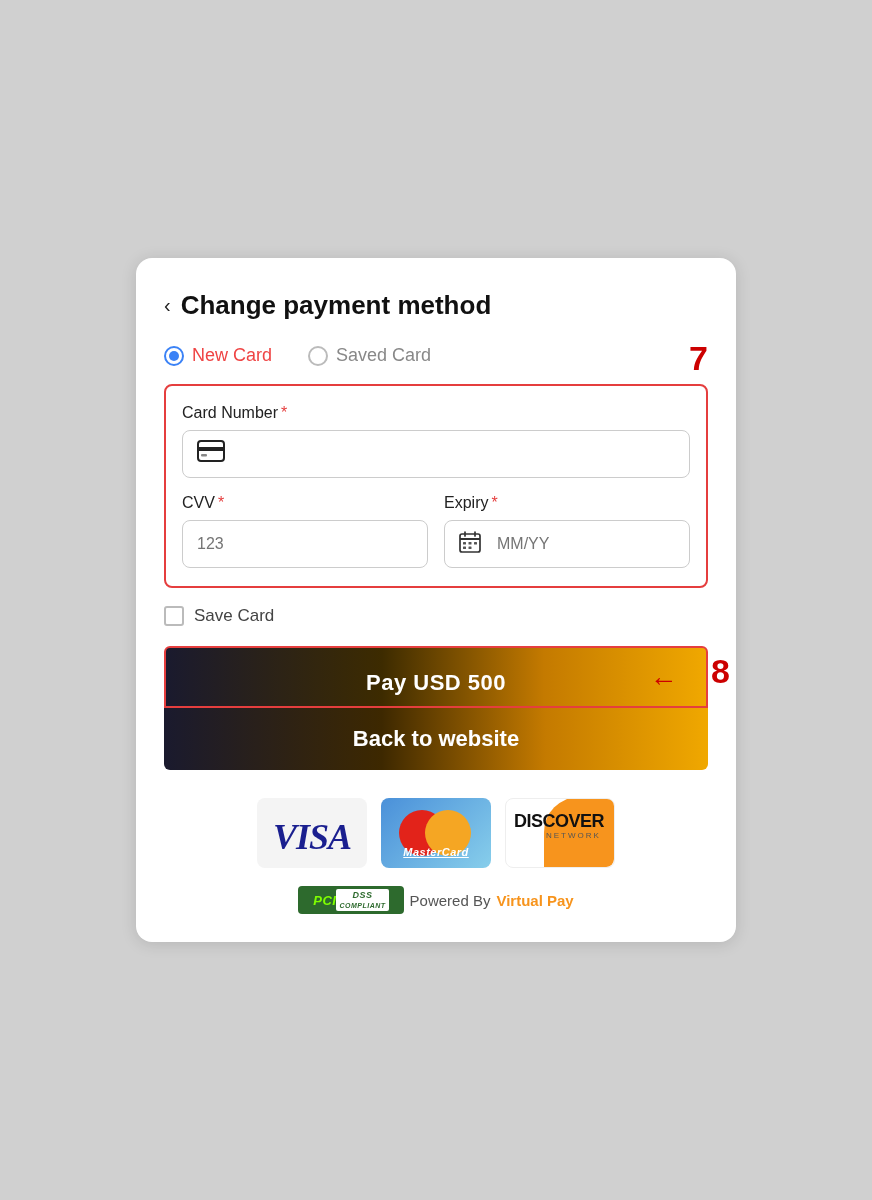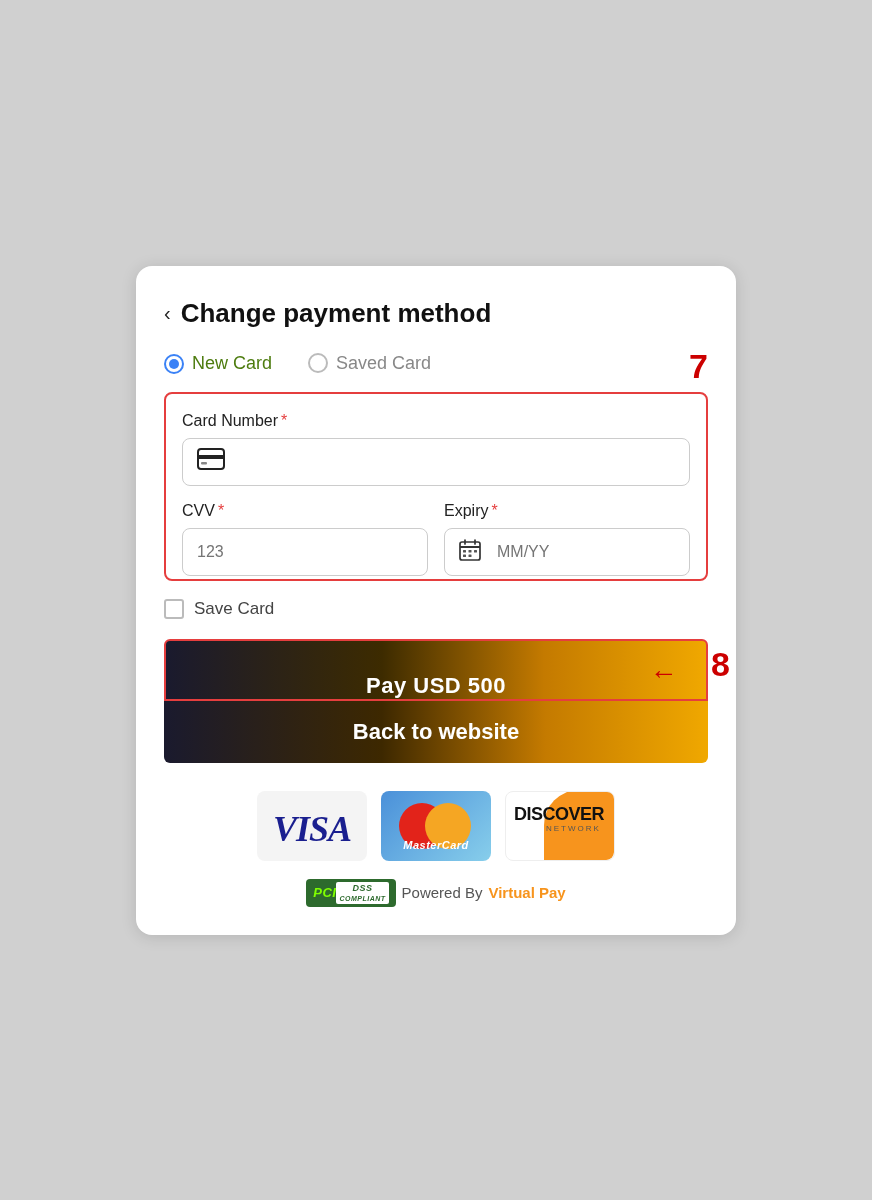--- a/index.html
+++ b/index.html
@@ -46,22 +46,21 @@
     .tab-option {
       display: flex;
       align-items: center;
       gap: 8px;
       font-size: 18px;
       color: #888;
       margin-right: 36px;
       cursor: pointer;
     }
     .tab-option.active {
-      color: #4d7c0f;
-      align-items: flex-end;
+      color: #ef4444;
     }
     .radio-circle {
       width: 20px;
       height: 20px;
       border-radius: 50%;
       border: 2px solid #bbb;
       display: flex;
       align-items: center;
       justify-content: center;
       background: #fff;
@@ -80,21 +79,21 @@
       color: #cc0000;
       font-size: 34px;
       font-weight: 900;
       position: absolute;
       right: 0;
       top: -6px;
     }
     .form-section {
       border: 2.5px solid #e53e3e;
       border-radius: 8px;
-      padding: 18px 16px 3px 16px;
+      padding: 18px 16px 18px 16px;
       margin-bottom: 18px;
     }
     .field-label {
       font-size: 16px;
       color: #222;
       font-weight: 500;
       margin-bottom: 8px;
     }
     .required-star {
       color: #e53e3e;
@@ -153,21 +152,21 @@
       color: #444;
     }
     .pay-btn {
       width: 100%;
       border: none;
       border-radius: 0;
       cursor: pointer;
       font-size: 22px;
       font-weight: 800;
       color: #fff;
-      padding: 14px;
+      padding: 4px;
       margin-bottom: 0;
       position: relative;
       display: block;
       height: 62px;
       line-height: 62px;
       border-radius: 6px 6px 0 0;
       background: linear-gradient(to right, #1a1a2e 0%, #3d2b00 40%, #c47a00 70%, #f0a800 100%);
       border: 2px solid #e53e3e;
       letter-spacing: 0.5px;
     }
@@ -264,20 +263,21 @@
     .mc-text {
       position: absolute;
       bottom: 10px;
       width: 100%;
       text-align: center;
       font-size: 11px;
       font-weight: 600;
       color: #fff;
       font-style: italic;
       letter-spacing: 0.5px;
+      text-decoration: underline;
     }
     .discover-logo {
       background: #fff;
       border-radius: 8px;
       width: 110px;
       height: 70px;
       display: flex;
       align-items: center;
       justify-content: center;
       position: relative;
@@ -323,21 +323,21 @@
       gap: 6px;
     }
     .pci-badge {
       display: inline-flex;
       align-items: center;
       background: #2d6a2d;
       color: #fff;
       font-size: 11px;
       font-weight: 800;
       border-radius: 4px;
-      padding: 3px 7px;
+      padding: 3px 15px;
       gap: 0;
       letter-spacing: 0.5px;
     }
     .pci-badge .pci-dss {
       background: #fff;
       color: #2d6a2d;
       font-size: 9px;
       font-weight: 700;
       border-radius: 2px;
       padding: 1px 3px;

